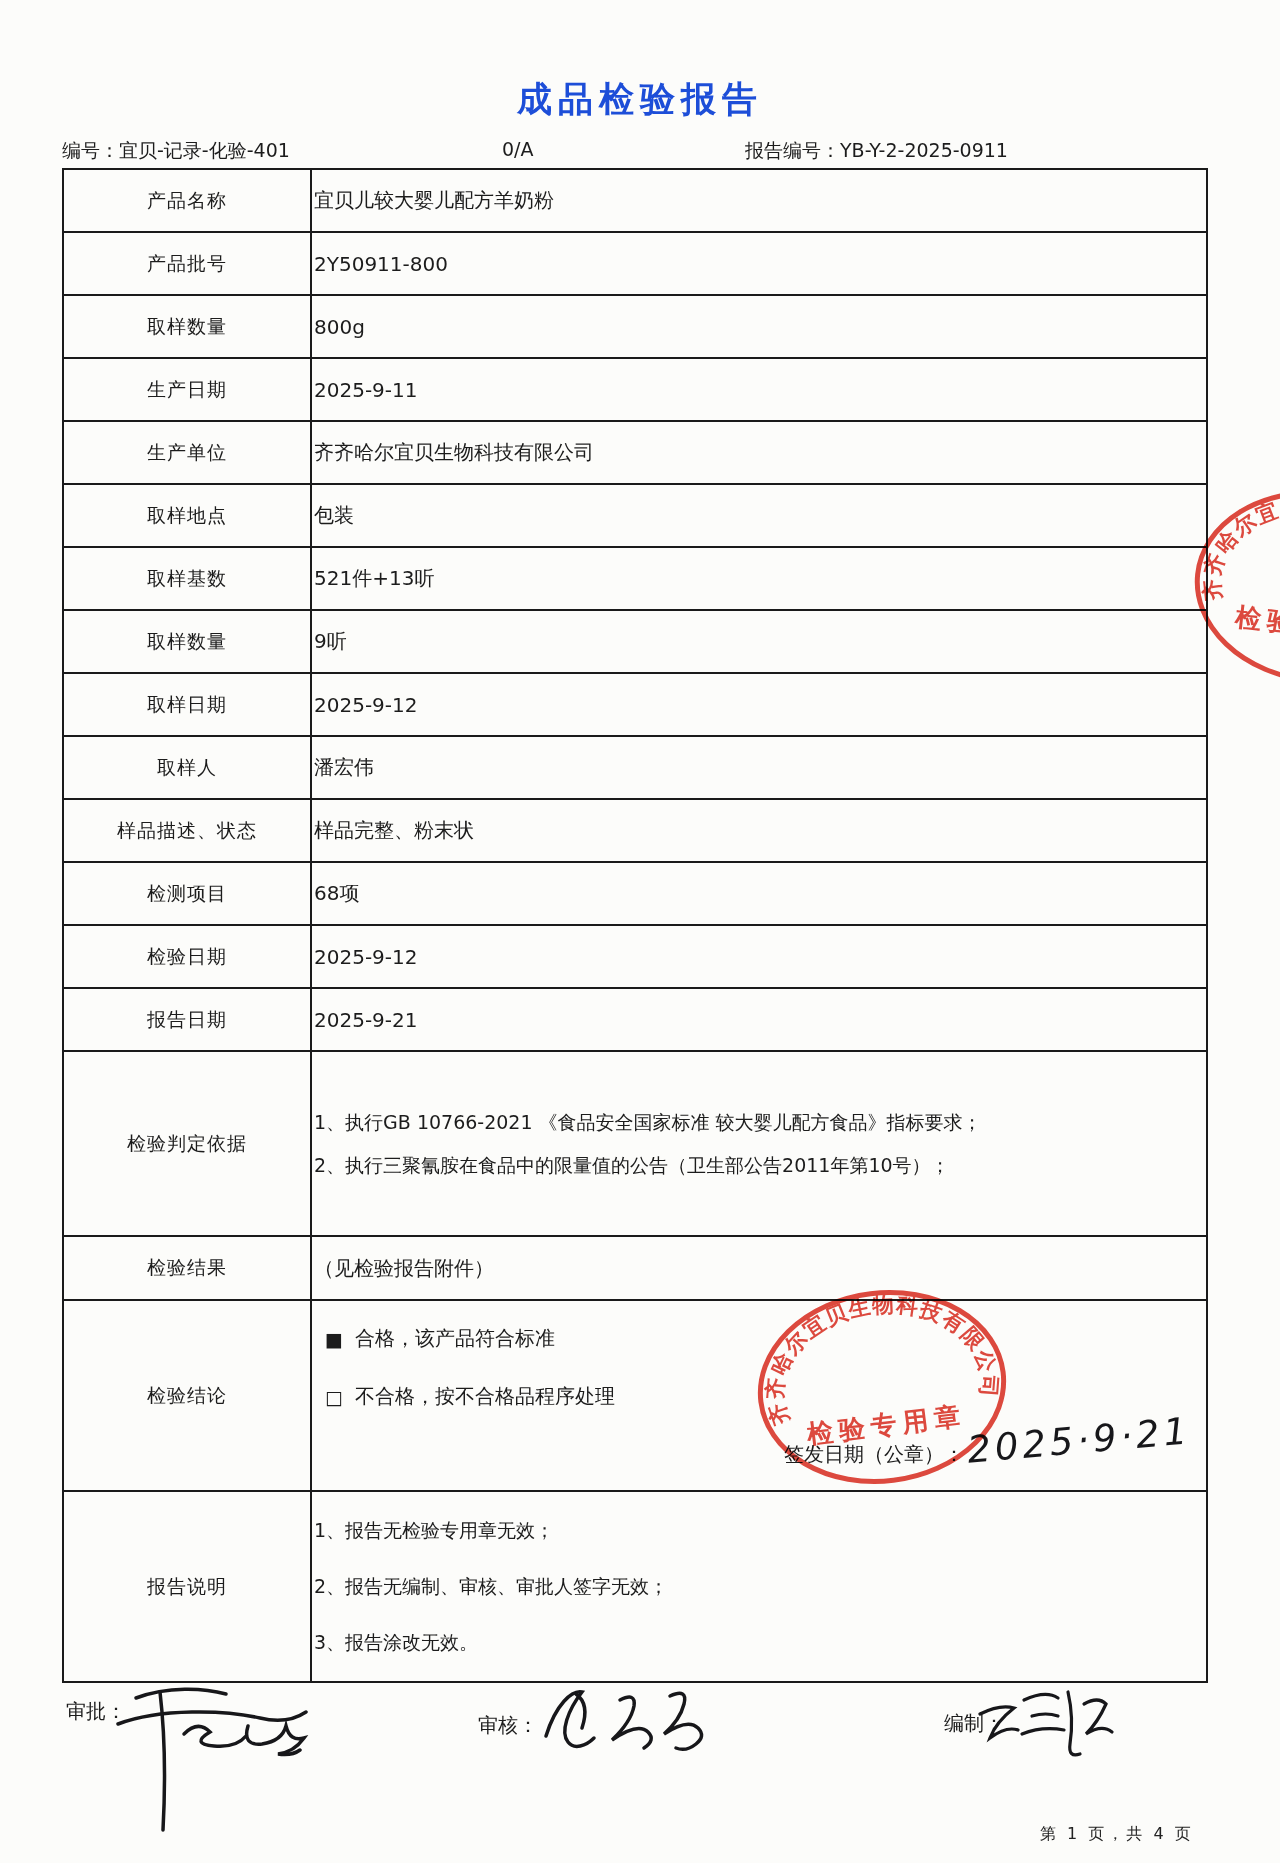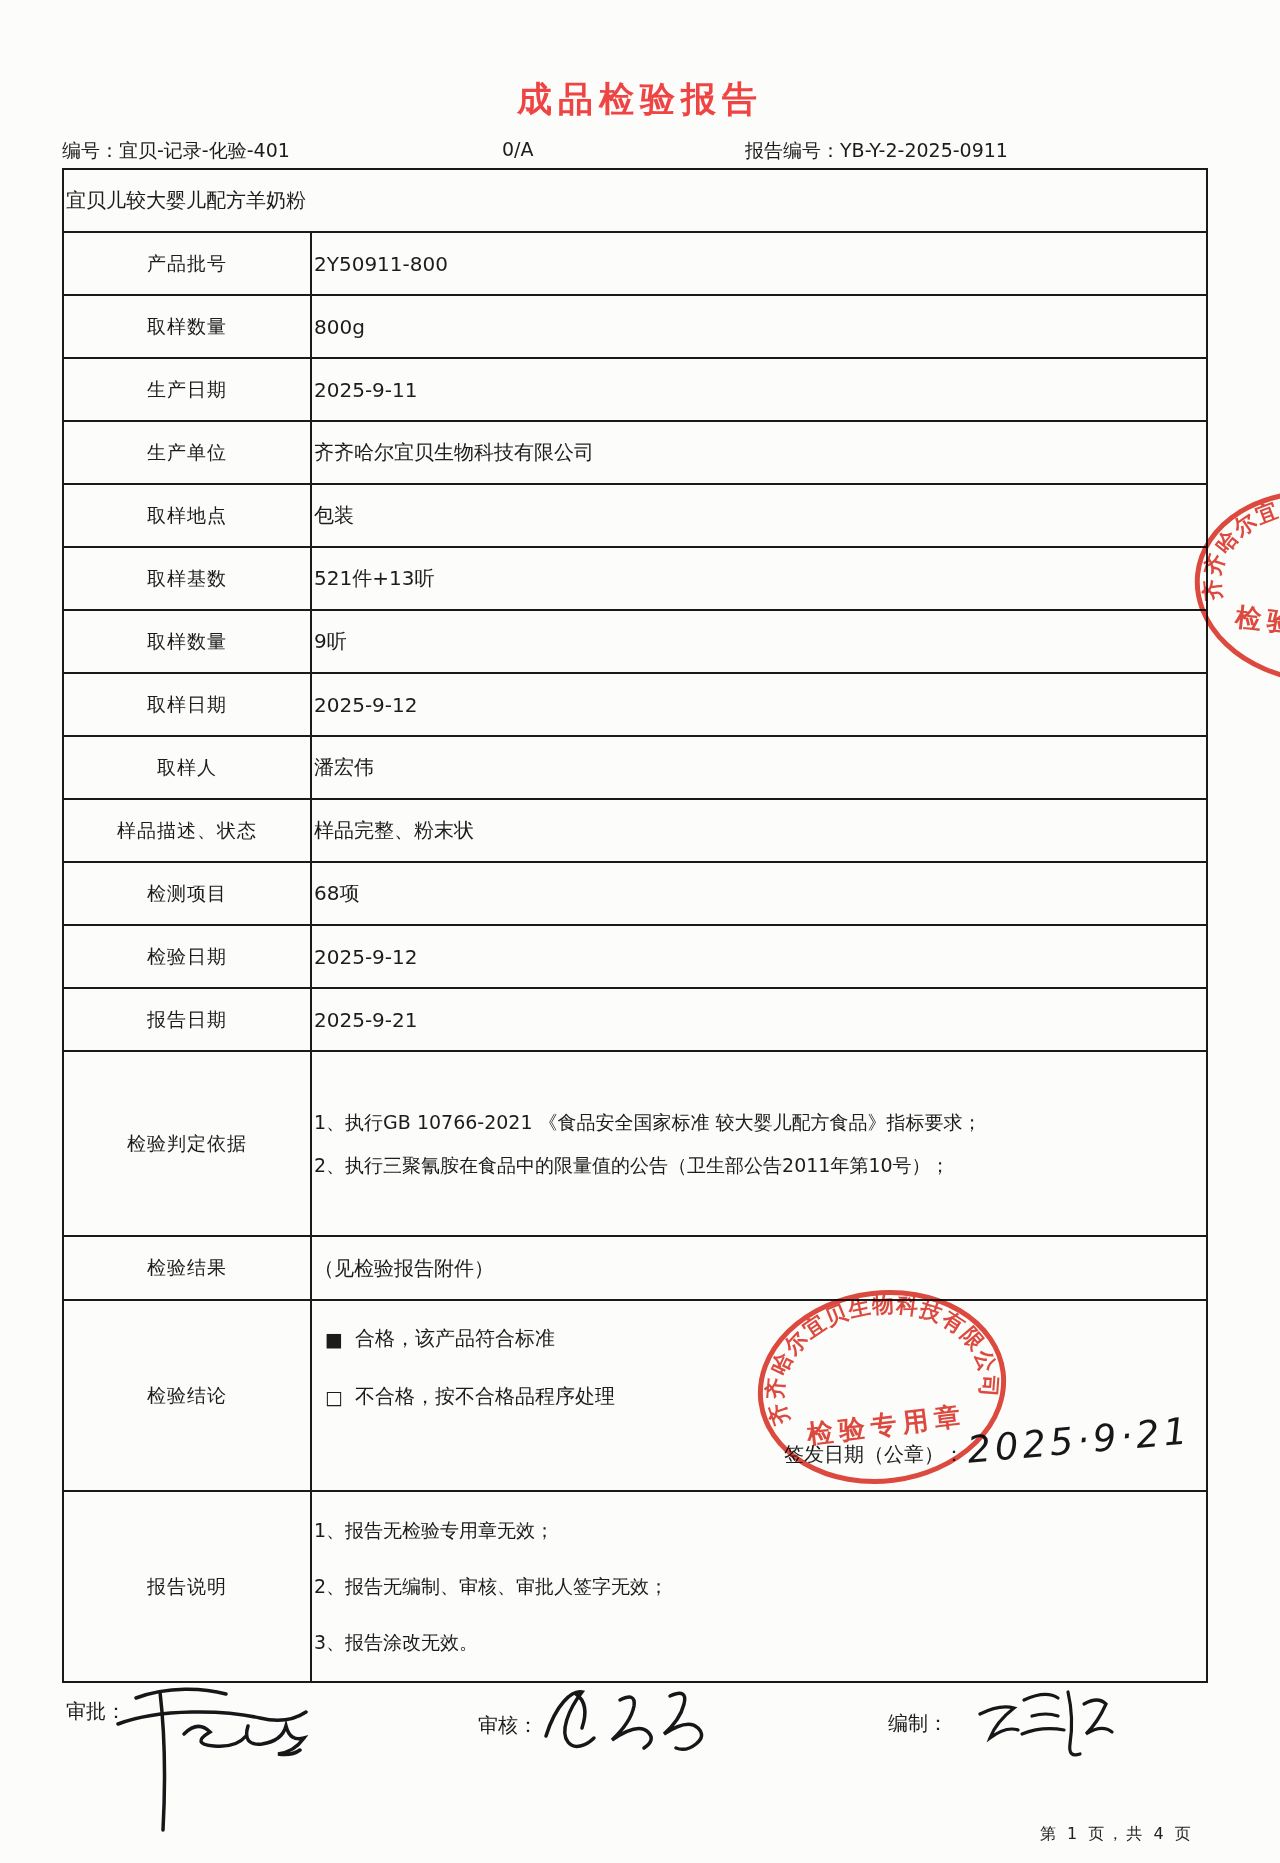--- a/index.html
+++ b/index.html
@@ -11,21 +11,21 @@
     overflow: hidden;
     font-family: "DejaVu Sans", "Liberation Sans", sans-serif;
     color: #1c1c1c;
   }
   .page { position:absolute; inset:0; }
 
   .title {
     position: absolute; top: 76px; left: 0; width: 100%;
     text-align: center;
     font-size: 35px; font-weight: 700; letter-spacing: 6px;
-    color: #ef4444;
+    color: #1d4ed8;
   }
 
   .doc-line { position: absolute; top: 138px; left: 0; width: 100%; font-size: 19px; }
   .doc-no   { position: absolute; left: 62px;  top: 0; white-space: nowrap; }
   .doc-rev  { position: absolute; left: 502px; top: 0; }
   .report-no{ position: absolute; left: 713px; top: 0; white-space: nowrap; margin-left: 32px; }
 
   .report-table {
     position: absolute; left: 62px; top: 168px; width: 1146px;
     border: 2px solid #1a1a1a;
@@ -89,20 +89,21 @@
   <h1 class="title">成品检验报告</h1>
 
   <div class="doc-line">
     <span class="doc-no"><span>编号：</span><span>宜贝-记录-化验-401</span></span>
     <span class="doc-rev">0/A</span>
     <span class="report-no"><span>报告编号：</span><span>YB-Y-2-2025-0911</span></span>
   </div>
 
   <div class="report-table">
     <div class="trow r-s">
+        <div class="cell-label">产品名称</div>
         <div class="cell-value">宜贝儿较大婴儿配方羊奶粉</div>
       </div>
     <div class="trow r-s">
         <div class="cell-label">产品批号</div>
         <div class="cell-value">2Y50911-800</div>
       </div>
     <div class="trow r-s">
         <div class="cell-label">取样数量</div>
         <div class="cell-value">800g</div>
       </div>
@@ -218,21 +219,21 @@
   </svg>
 
   <span class="sig-label" style="left:478px; top:1712px;">审核：</span>
   <svg class="sig-svg" style="left:528px; top:1680px;" width="190" height="110" viewBox="0 0 190 110" fill="none" stroke="#17171a" stroke-width="3.5" stroke-linecap="round">
     <path d="M18,56 C28,24 44,10 54,12 C40,30 32,52 40,62 C46,70 58,66 66,58"></path>
     <path d="M48,14 q14,10 6,34"></path>
     <path d="M92,20 q16,-8 14,6 q-3,16 -22,34 q26,-18 36,-8 q8,8 -4,16"></path>
     <path d="M142,16 q18,-8 14,8 q-4,16 -20,30 q24,-16 34,-6 q8,8 -2,16 q-10,8 -20,4"></path>
   </svg>
 
-  <span class="sig-label" style="left:888px; top:1710px;">编制：</span>
+  <span class="sig-label" style="left:944px; top:1710px;">编制：</span>
   <svg class="sig-svg" style="left:972px; top:1682px;" width="150" height="90" viewBox="0 0 150 90" fill="none" stroke="#17171a" stroke-width="3.2" stroke-linecap="round">
     <path d="M8,32 q20,-10 34,-6 q-18,14 -24,30 q16,-12 28,-8"></path>
     <path d="M52,18 q22,-10 34,-2 M60,34 q14,-4 26,0 M50,52 q20,-8 42,-4"></path>
     <path d="M96,10 q6,26 2,52 q-2,14 10,10"></path>
     <path d="M112,22 q14,-8 22,0 q-8,18 -20,30 q16,-10 26,-2"></path>
   </svg>
 
   <div class="page-footer">第 1 页，共 4 页</div>
 
 </div>

